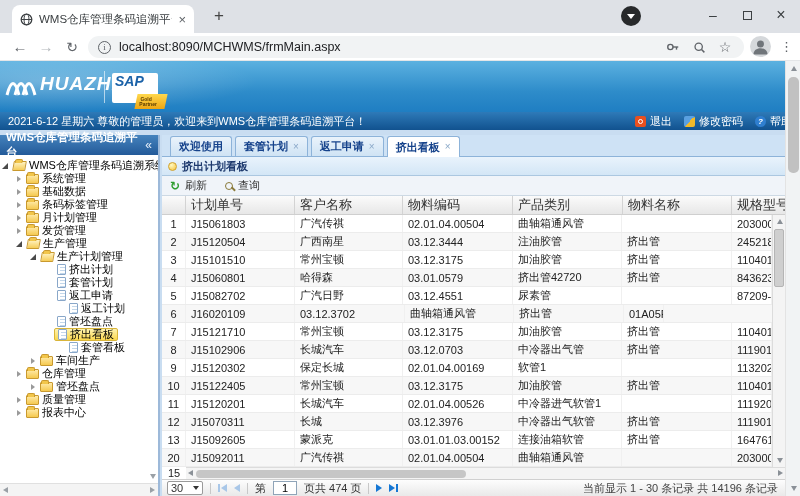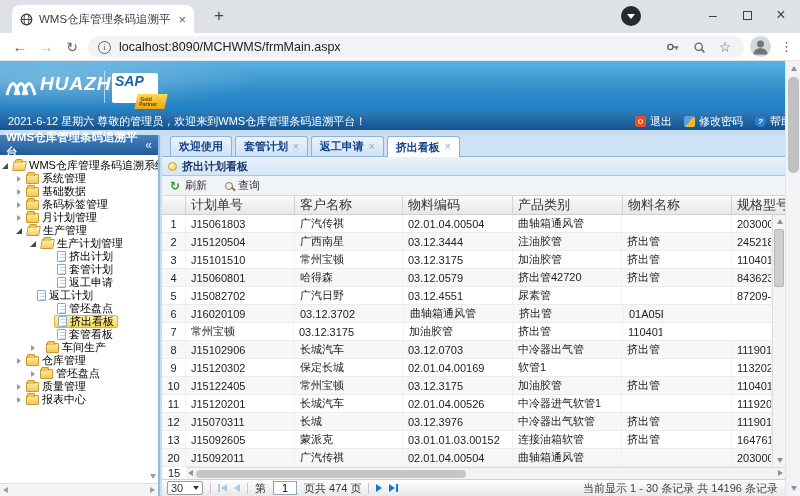--- a/index.html
+++ b/index.html
@@ -313,20 +313,27 @@
           </div>
 
           <div class="titem" style="padding-left: 16px;">
             <span class="tarrow arrow-collapsed"></span>
             <span class="tinner">
               <span class="nicon ic-folder"></span>
               <span class="tlabel">月计划管理</span>
             </span>
           </div>
 
+          <div class="titem alt" style="padding-left: 16px;">
+            <span class="tarrow arrow-collapsed"></span>
+            <span class="tinner">
+              <span class="nicon ic-folder"></span>
+              <span class="tlabel">发货管理</span>
+            </span>
+          </div>
 
           <div class="titem" style="padding-left: 16px;">
             <span class="tarrow arrow-expanded"></span>
             <span class="tinner">
               <span class="nicon ic-folder-open"></span>
               <span class="tlabel">生产管理</span>
             </span>
           </div>
 
           <div class="titem alt" style="padding-left: 30px;">
@@ -354,21 +361,21 @@
           </div>
 
           <div class="titem" style="padding-left: 44px;">
             <span class="tarrow arrow-none"></span>
             <span class="tinner">
               <span class="nicon ic-page"></span>
               <span class="tlabel">返工申请</span>
             </span>
           </div>
 
-          <div class="titem alt" style="padding-left: 24px;">
+          <div class="titem alt" style="padding-left: 56px;">
             <span class="tarrow arrow-none"></span>
             <span class="tinner">
               <span class="nicon ic-page"></span>
               <span class="tlabel">返工计划</span>
             </span>
           </div>
 
           <div class="titem" style="padding-left: 44px;">
             <span class="tarrow arrow-none"></span>
             <span class="tinner">
@@ -378,29 +385,29 @@
           </div>
 
           <div class="titem selected alt" style="padding-left: 44px;">
             <span class="tarrow arrow-none"></span>
             <span class="tinner">
               <span class="nicon ic-page"></span>
               <span class="tlabel">挤出看板</span>
             </span>
           </div>
 
-          <div class="titem" style="padding-left: 44px;">
+          <div class="titem" style="padding-left: 56px;">
             <span class="tarrow arrow-none"></span>
             <span class="tinner">
               <span class="nicon ic-page"></span>
               <span class="tlabel">套管看板</span>
             </span>
           </div>
 
-          <div class="titem alt" style="padding-left: 30px; gap: 6px;">
+          <div class="titem alt" style="padding-left: 30px;">
             <span class="tarrow arrow-collapsed"></span>
             <span class="tinner">
               <span class="nicon ic-folder"></span>
               <span class="tlabel">车间生产</span>
             </span>
           </div>
 
           <div class="titem alt" style="padding-left: 16px;">
             <span class="tarrow arrow-collapsed"></span>
             <span class="tinner">
@@ -522,21 +529,21 @@
               <div class="td c3">03.12.3175</div>
               <div class="td c4">加油胶管</div>
               <div class="td c5">挤出管</div>
               <div class="td c6">1104013XSZD</div>
             </div>
 
             <div class="tr alt">
               <div class="td c0">4</div>
               <div class="td c1">J15060801</div>
               <div class="td c2">哈得森</div>
-              <div class="td c3">03.12.0579</div>
+              <div class="td c3">03.01.0579</div>
               <div class="td c4">挤出管42720</div>
               <div class="td c5">挤出管</div>
               <div class="td c6">84362319B-4</div>
             </div>
 
             <div class="tr">
               <div class="td c0">5</div>
               <div class="td c1">J15082702</div>
               <div class="td c2">广汽日野</div>
               <div class="td c3">03.12.4551</div>
@@ -549,20 +556,21 @@
               <div class="td c0">6</div>
               <div class="td c1">J16020109</div>
               <div class="td c3">03.12.3702</div>
               <div class="td c4">曲轴箱通风管</div>
               <div class="td c5">挤出管</div>
               <div class="td c6">01A05F004</div>
             </div>
 
             <div class="tr">
               <div class="td c0">7</div>
+              <div class="td c1">J15121710</div>
               <div class="td c2">常州宝顿</div>
               <div class="td c3">03.12.3175</div>
               <div class="td c4">加油胶管</div>
               <div class="td c5">挤出管</div>
               <div class="td c6">1104013XSZD</div>
             </div>
 
             <div class="tr alt">
               <div class="td c0">8</div>
               <div class="td c1">J15102906</div>

